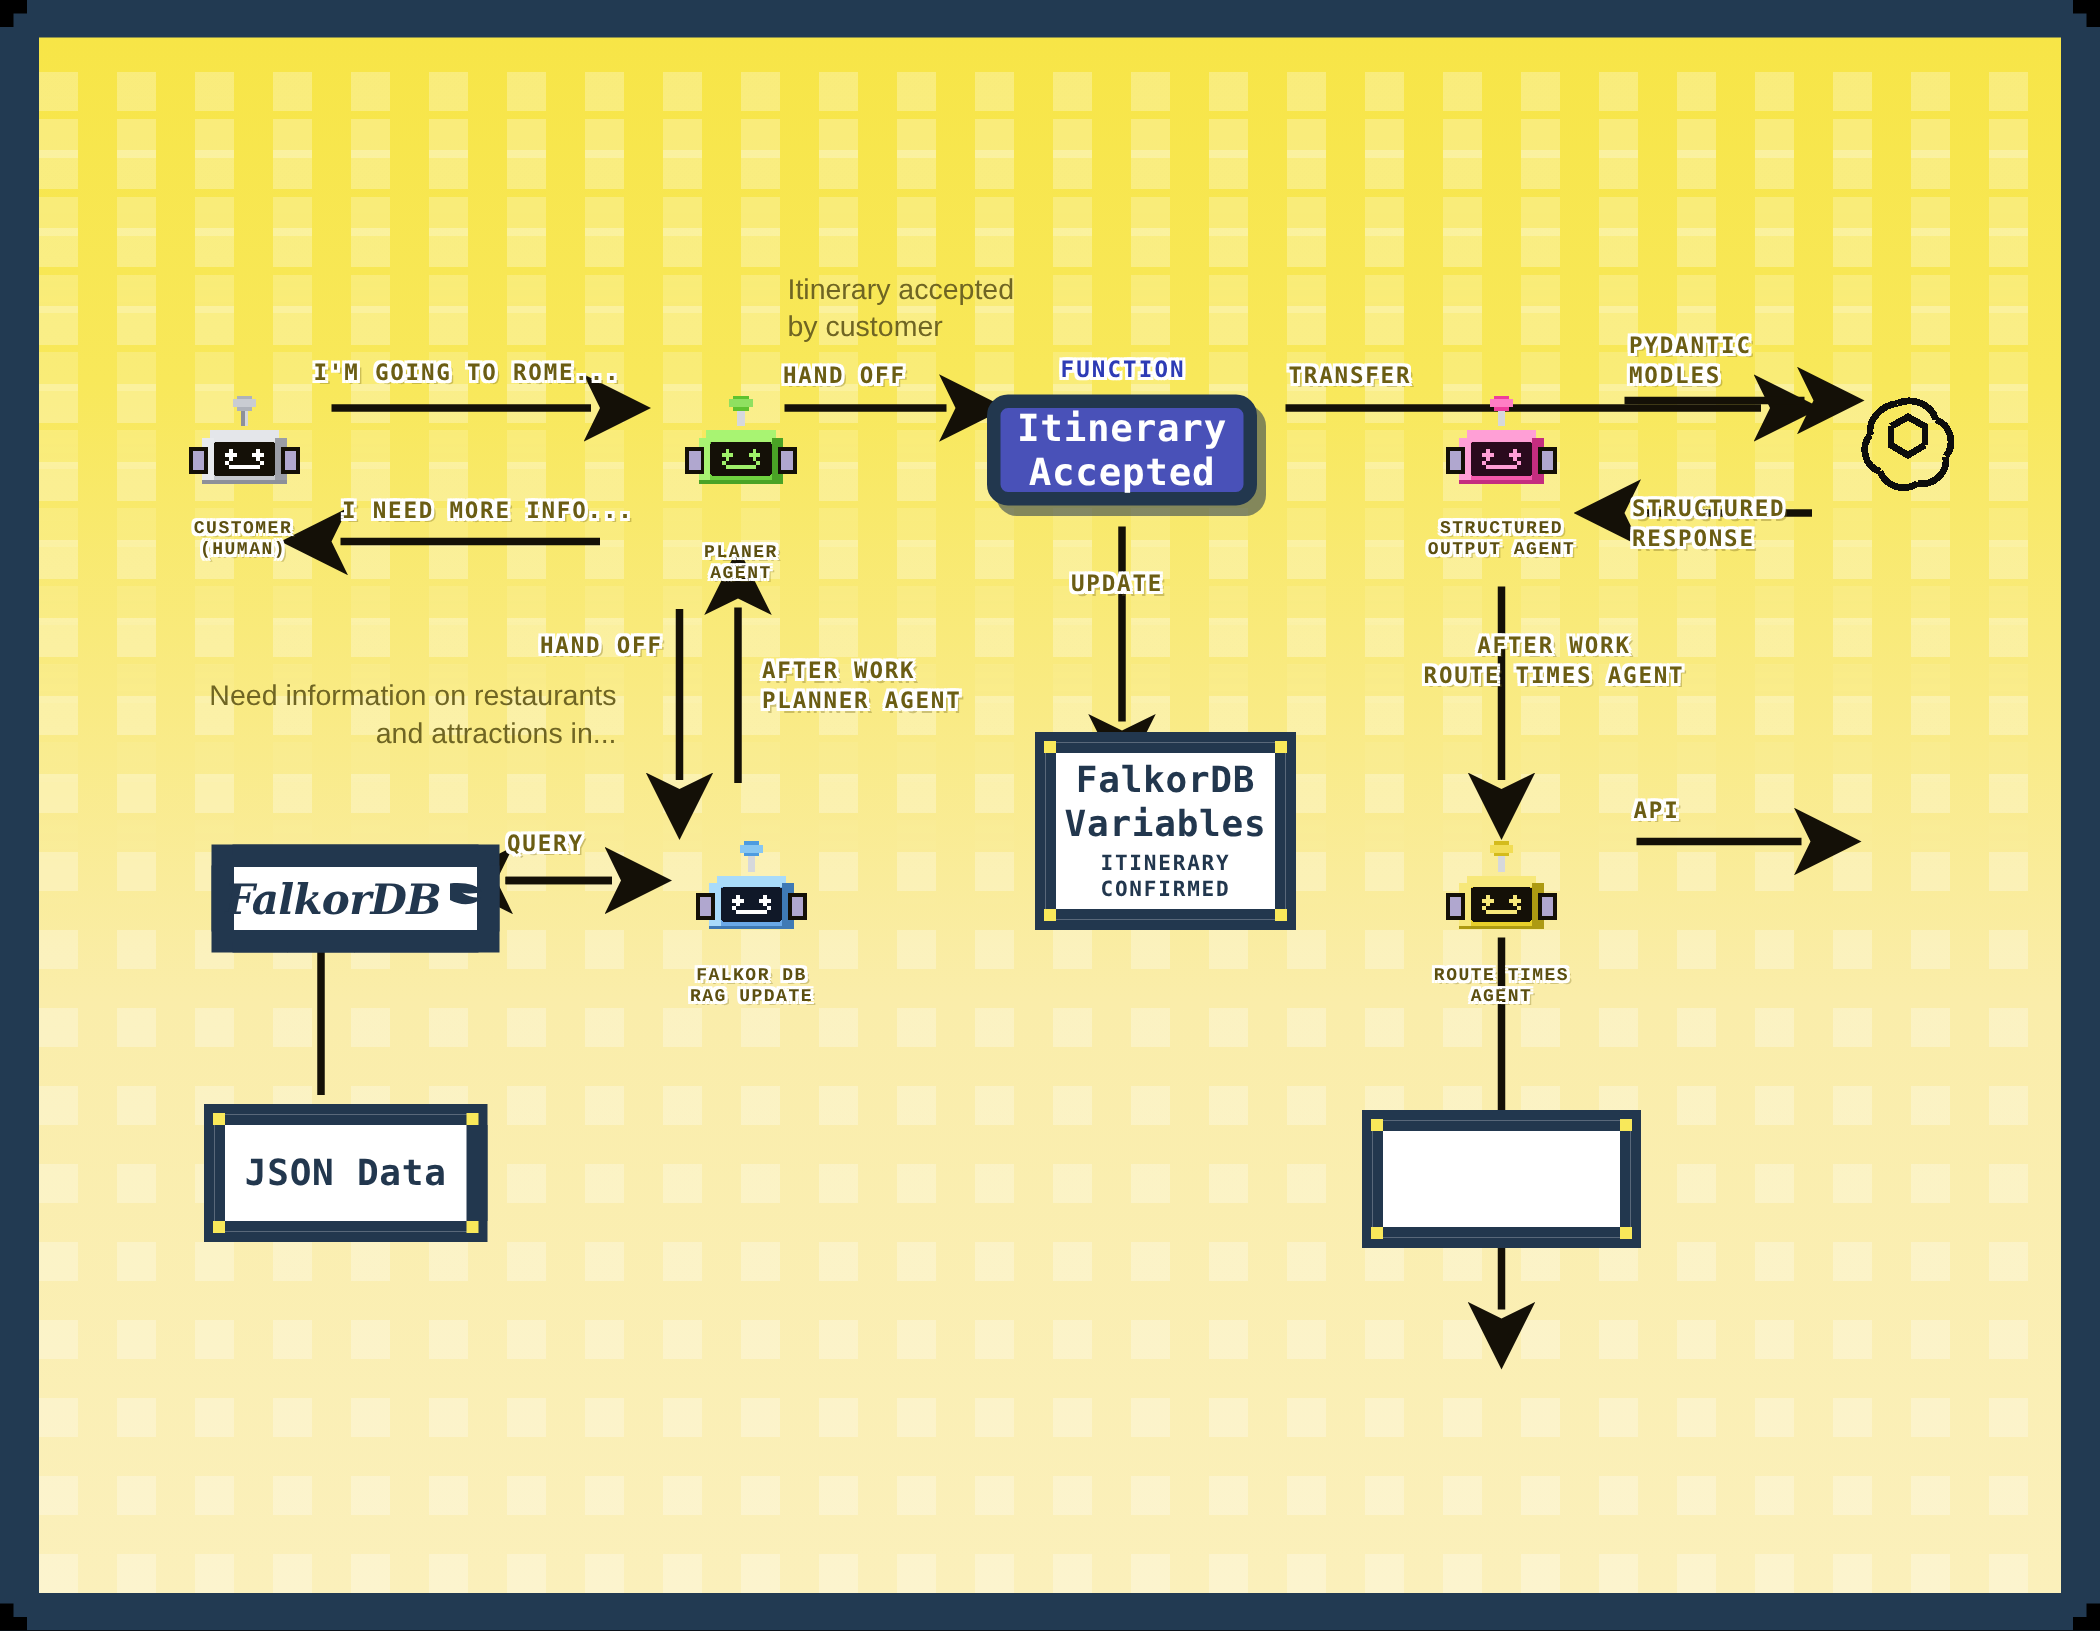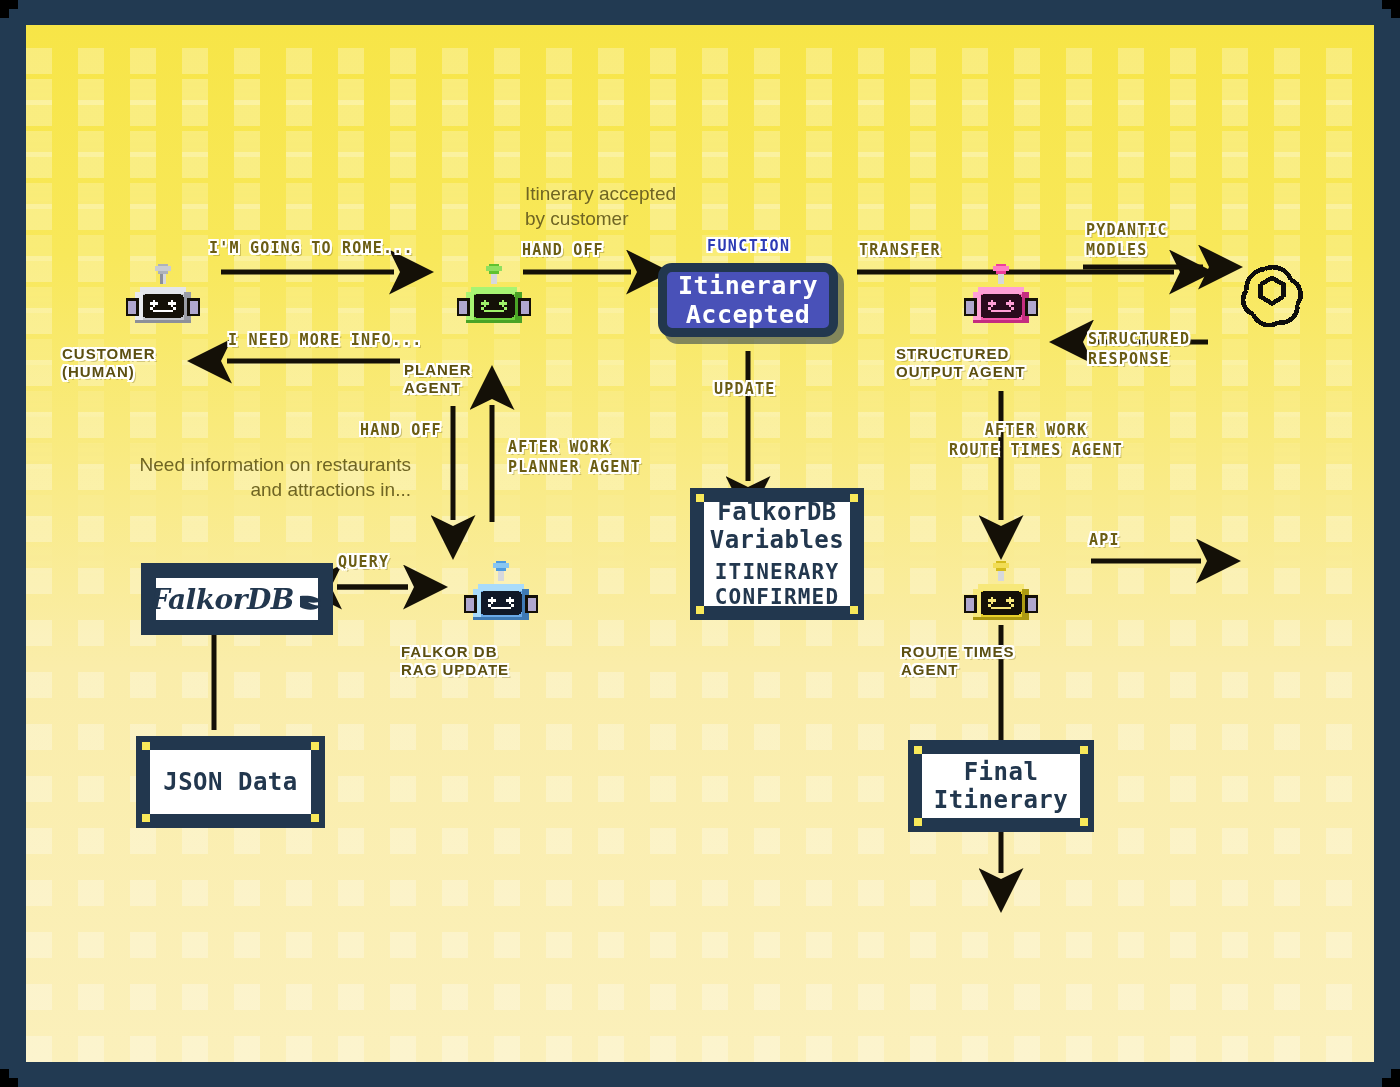--- a/index.html
+++ b/index.html
@@ -88,26 +88,26 @@
     font-size:19px;
     color:#6f6523;
     line-height:1.3;
     white-space:pre;
   }
   .slabel.right { text-align:right; }
 
   
   .caption {
     position:absolute;
-    font-family:Liberation Sans, sans-serif;
+    font-family:Liberation Mono, monospace;
     font-weight:700;
-    font-size:15px;
+    font-size:12px;
     letter-spacing:1px;
     color:#5c4f10;
-    text-align:left;
+    text-align:center;
     line-height:1.2;
     white-space:pre;
     text-shadow:
       -2px 0 #fff, 2px 0 #fff, 0 -2px #fff, 0 2px #fff,
       -2px -2px #fff, 2px -2px #fff, -2px 2px #fff, 2px 2px #fff,
        3px 3px 0 rgba(120,105,25,.30);
   }
 
   
   .pbox {
@@ -124,21 +124,21 @@
   }
   .pbox::before, .pbox::after{ content:""; position:absolute; }
   
   .pbox .nw,.pbox .ne,.pbox .sw,.pbox .se{
     position:absolute; width:8px; height:8px; background:#f8e85a; z-index:3;
   }
   .pbox .nw{left:-8px;top:-8px;} .pbox .ne{right:-8px;top:-8px;}
   .pbox .sw{left:-8px;bottom:-8px;} .pbox .se{right:-8px;bottom:-8px;}
 
   .pbox .t1 { font-size:24px; line-height:1.18; letter-spacing:.5px; }
-  .pbox .t2 { font-size:21px; line-height:1.2; letter-spacing:1.2px; margin-top:5px; }
+  .pbox .t2 { font-size:14px; line-height:1.2; letter-spacing:1.2px; margin-top:5px; }
 
   
   .bluebox {
     position:absolute;
     background:#4951b8;
     border:9px solid #22374e;
     border-radius:14px;
     display:flex; align-items:center; justify-content:center;
     color:#fff;
     font-family:"DejaVu Sans Mono", monospace;
@@ -152,21 +152,21 @@
   .falkorbox{
     position:absolute; background:#fff;
     border:8px solid #22374e;
     display:flex; align-items:center; justify-content:center;
     box-shadow: 7px 7px 0 #22374e, -7px 7px 0 #22374e, 7px -7px 0 #22374e, -7px -7px 0 #22374e;
   }
   .falkor-text{
     font-family:"DejaVu Serif", serif;
     font-style:italic; font-weight:700;
     font-size:28px; color:#22374e; letter-spacing:-.5px;
-    display:flex; align-items:flex-end; gap:4px;
+    display:flex; align-items:flex-start; gap:4px;
   }
 
   
   .funclabel{
     position:absolute;
     font-family:"DejaVu Sans Mono", monospace;
     font-weight:700; font-size:15px; letter-spacing:1.4px;
     color:#2d3bb5; white-space:pre;
     text-shadow:
       -2px 0 #fff, 2px 0 #fff, 0 -2px #fff, 0 2px #fff,
@@ -433,22 +433,20 @@
       </svg>
     </div>
     <div class="caption" style="left:875px;top:618px;width:200px">ROUTE TIMES
 AGENT</div>
 
     <div class="pbox" style="left:889px;top:722px;width:172px;height:78px">
       <i class="nw"></i>
         <i class="ne"></i>
         <i class="sw"></i>
         <i class="se"></i>
-      <div class="t1">Final
-Itinerary</div>
     </div>
 
   </div>
 
   <div class="layer">
 
     <div class="plabel" style="left:183px;top:214px">I'M GOING TO ROME...</div>
 
     <div class="plabel" style="left:202px;top:306px">I NEED MORE INFO...</div>
 

